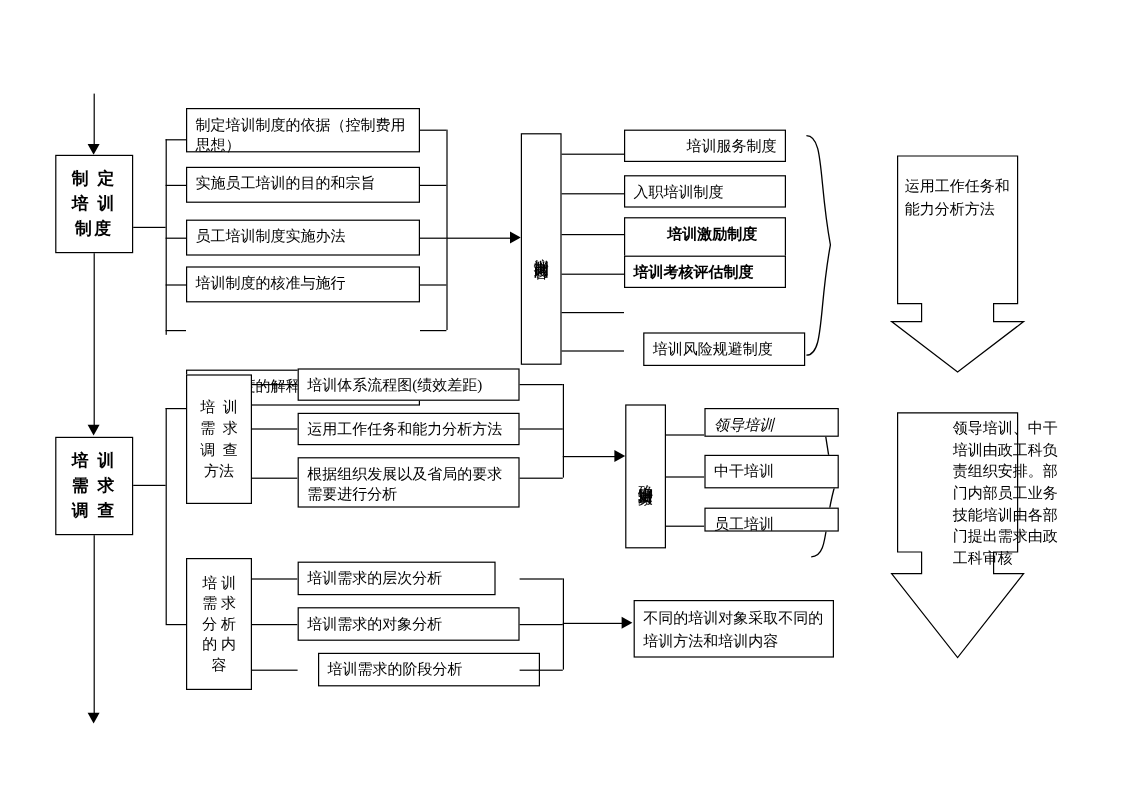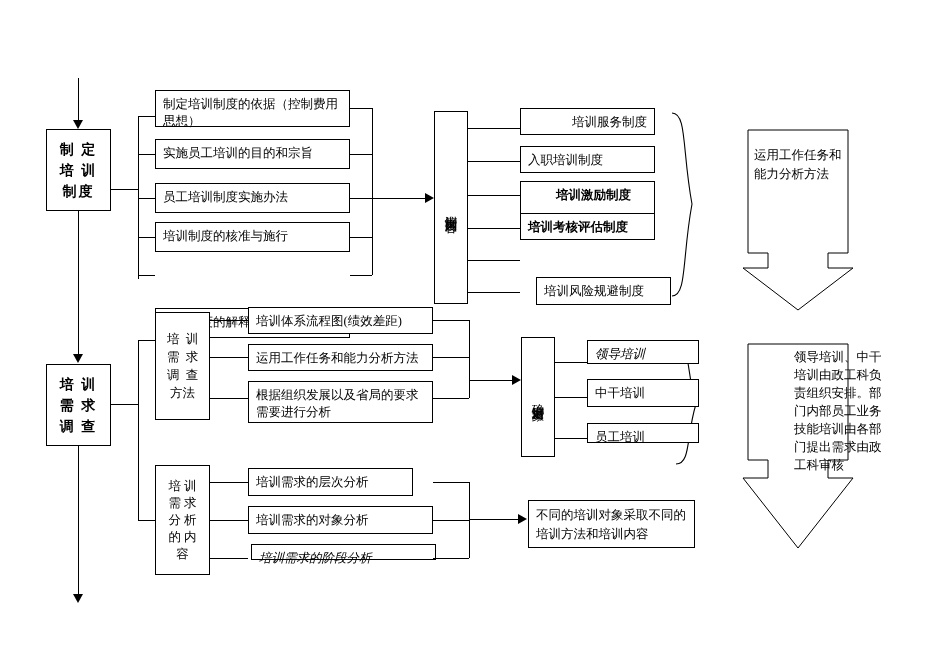--- a/index.html
+++ b/index.html
@@ -195,21 +195,21 @@
   <div class="vbox" style="left:155px;top:465px;width:55px;height:110px;">
     <div class="gridtext" style="line-height:17px;">培 训<br>需 求<br>分 析<br>的 内<br>容</div>
   </div>
 
   <div class="h" style="left:210px;top:482px;width:38px;"></div>
   <div class="h" style="left:210px;top:520px;width:38px;"></div>
   <div class="h" style="left:210px;top:558px;width:38px;"></div>
 
   <div class="box" style="left:248px;top:468px;width:165px;height:28px;">培训需求的层次分析</div>
   <div class="box" style="left:248px;top:506px;width:185px;height:28px;">培训需求的对象分析</div>
-  <div class="box" style="left:251px;top:544px;width:185px;height:16px;font-style:italic;">培训需求的阶段分析</div>
+  <div class="box" style="left:265px;top:544px;width:185px;height:28px;">培训需求的阶段分析</div>
 
   <div class="h" style="left:433px;top:482px;width:36px;"></div>
   <div class="h" style="left:433px;top:520px;width:36px;"></div>
   <div class="h" style="left:433px;top:558px;width:36px;"></div>
   <div class="v" style="left:469px;top:482px;height:76px;"></div>
 
   <div class="h2" style="left:469px;top:519px;width:50px;"></div>
   <div class="arr-r" style="left:518px;top:514px;"></div>
 
   <div class="box" style="left:528px;top:500px;width:167px;height:48px;line-height:19px;">不同的培训对象采取不同的培训方法和培训内容</div>

